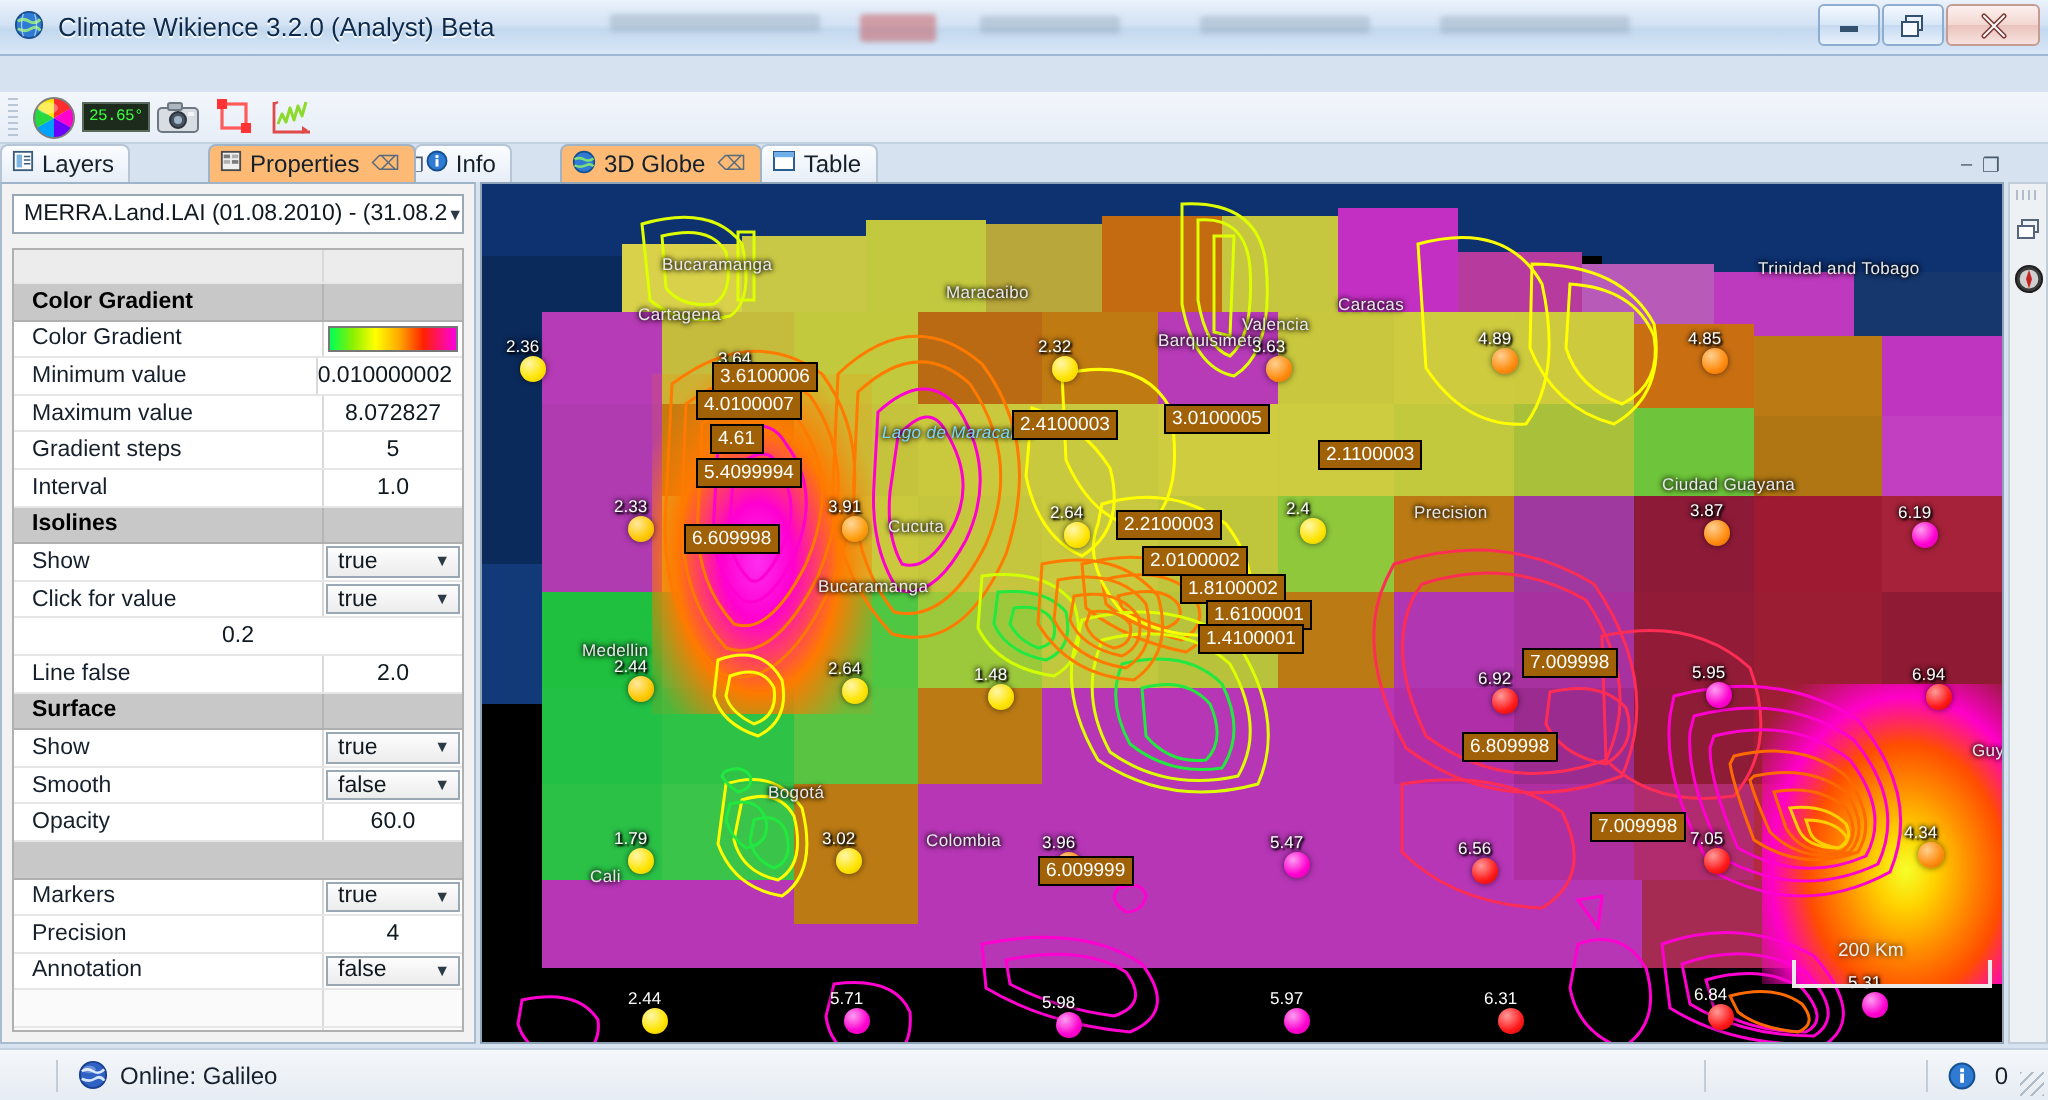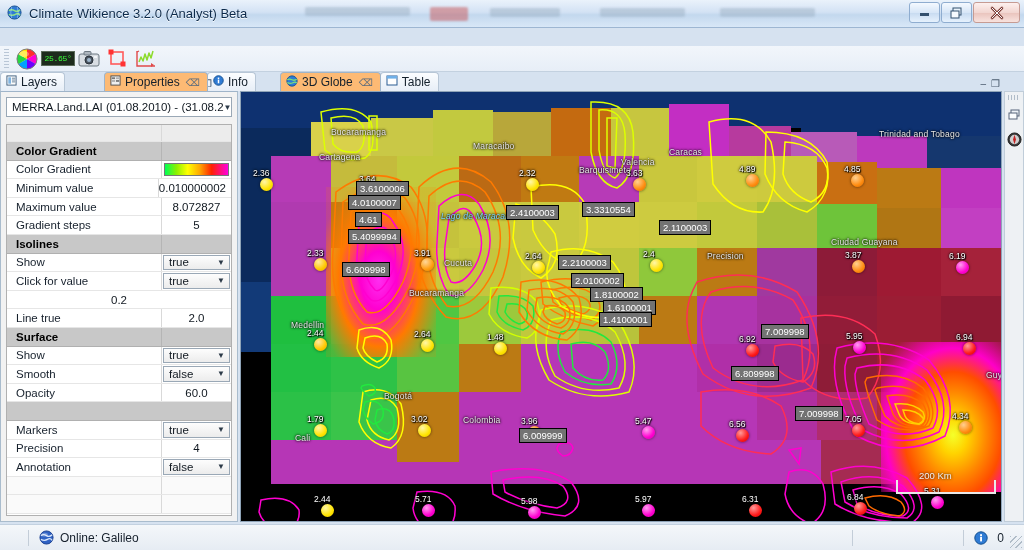--- a/index.html
+++ b/index.html
@@ -154,21 +154,21 @@
   .citylabel.sea { color: #7fd4ff; font-style: italic; }
   .marker {
     position: absolute; width: 13px; height: 13px; border-radius: 50%;
     box-shadow: 0 0 3px rgba(0,0,0,.6);
   }
   .mval {
     position: absolute; font-size: 8.5px; color: #fff; white-space: nowrap;
     text-shadow: 0 0 3px #000, 0 0 2px #000, 1px 1px 1px #000;
   }
   .vlabel {
-    position: absolute; background: #737373; color: #fff;
+    position: absolute; background: #a16207; color: #fff;
     font-size: 9.5px; padding: 1px 3px; white-space: nowrap;
     border: 1px solid #000; line-height: 11px;
   }
   .scalebar {
     position: absolute; width: 100px; height: 14px;
     border-left: 2px solid #e9e9e9; border-right: 2px solid #e9e9e9;
     border-bottom: 2px solid #e9e9e9;
   }
   .scaletxt {
     position: absolute; font-size: 9.5px; color: #f0f0f0; white-space: nowrap;
@@ -361,20 +361,24 @@
           <div class="pval valright">0.010000002</div>
         </div>
         <div class="prow">
           <div class="pname">Maximum value</div>
           <div class="pval">8.072827</div>
         </div>
         <div class="prow">
           <div class="pname">Gradient steps</div>
           <div class="pval">5</div>
         </div>
+        <div class="prow">
+          <div class="pname">Interval</div>
+          <div class="pval">1.0</div>
+        </div>
 
         <div class="prow header">
           <div class="pname">Isolines</div>
           <div class="pval"></div>
         </div>
         <div class="prow">
           <div class="pname">Show</div>
           <div class="pval">
             <span class="ddown">
               <span>true</span>
@@ -388,21 +392,21 @@
             <span class="ddown">
               <span>true</span>
               <span class="caret">▼</span>
             </span>
           </div>
         </div>
         <div class="prow">
           <div class="pval">0.2</div>
         </div>
         <div class="prow">
-          <div class="pname">Line true</div>
+          <div class="pname">Line false</div>
           <div class="pval">2.0</div>
         </div>
 
         <div class="prow header">
           <div class="pname">Surface</div>
           <div class="pval"></div>
         </div>
         <div class="prow">
           <div class="pname">Show</div>
           <div class="pval">
@@ -802,21 +806,21 @@
         <div class="mval" style="left:683px;top:394px;">5.31</div>
 
         <div class="marker" style="left:718px;top:329px;background:radial-gradient(circle at 35% 30%,#ffd090,#ff8c10 60%,#d96800);opacity:0;"></div>
 
         <div class="vlabel" style="left:115px;top:89px;">3.6100006</div>
         <div class="vlabel" style="left:107px;top:103px;">4.0100007</div>
         <div class="vlabel" style="left:114px;top:120px;">4.61</div>
         <div class="vlabel" style="left:107px;top:137px;">5.4099994</div>
         <div class="vlabel" style="left:101px;top:170px;">6.609998</div>
         <div class="vlabel" style="left:265px;top:113px;">2.4100003</div>
-        <div class="vlabel" style="left:341px;top:110px;">3.3310554</div>
+        <div class="vlabel" style="left:341px;top:110px;">3.0100005</div>
         <div class="vlabel" style="left:418px;top:128px;">2.1100003</div>
         <div class="vlabel" style="left:317px;top:163px;">2.2100003</div>
         <div class="vlabel" style="left:330px;top:181px;">2.0100002</div>
         <div class="vlabel" style="left:349px;top:195px;">1.8100002</div>
         <div class="vlabel" style="left:362px;top:208px;">1.6100001</div>
         <div class="vlabel" style="left:358px;top:220px;">1.4100001</div>
         <div class="vlabel" style="left:520px;top:232px;">7.009998</div>
         <div class="vlabel" style="left:490px;top:274px;">6.809998</div>
         <div class="vlabel" style="left:554px;top:314px;">7.009998</div>
         <div class="vlabel" style="left:278px;top:336px;">6.009999</div>

